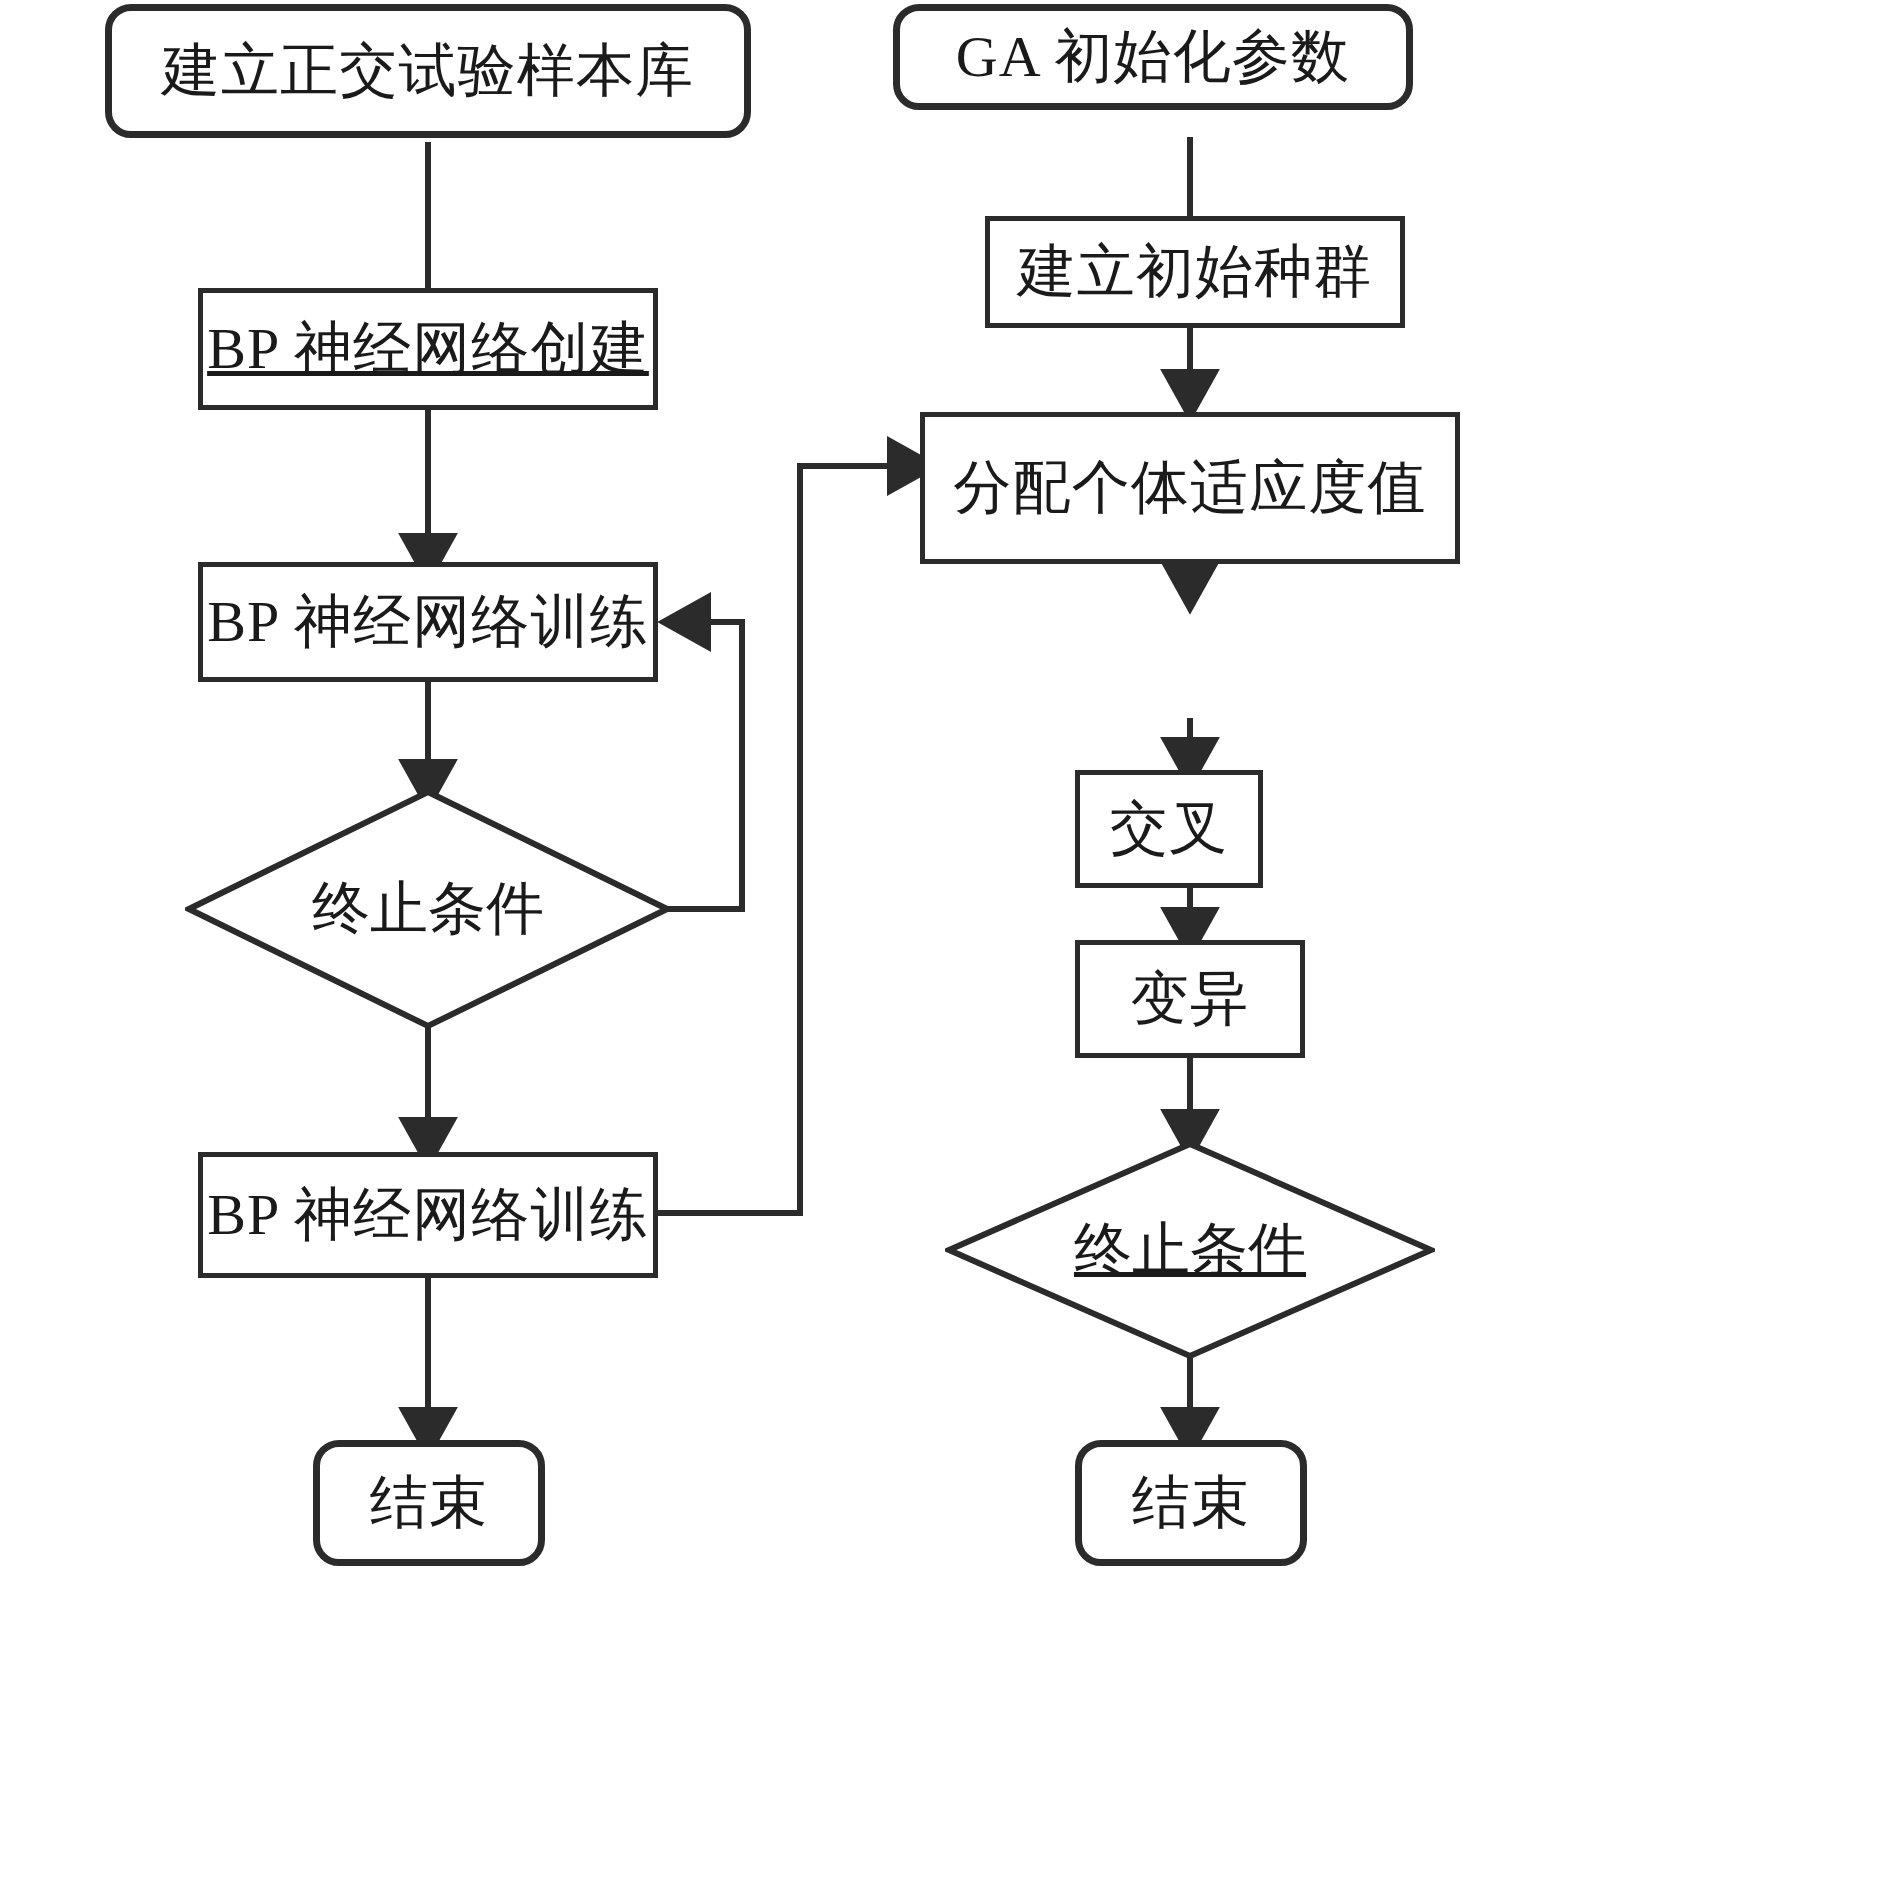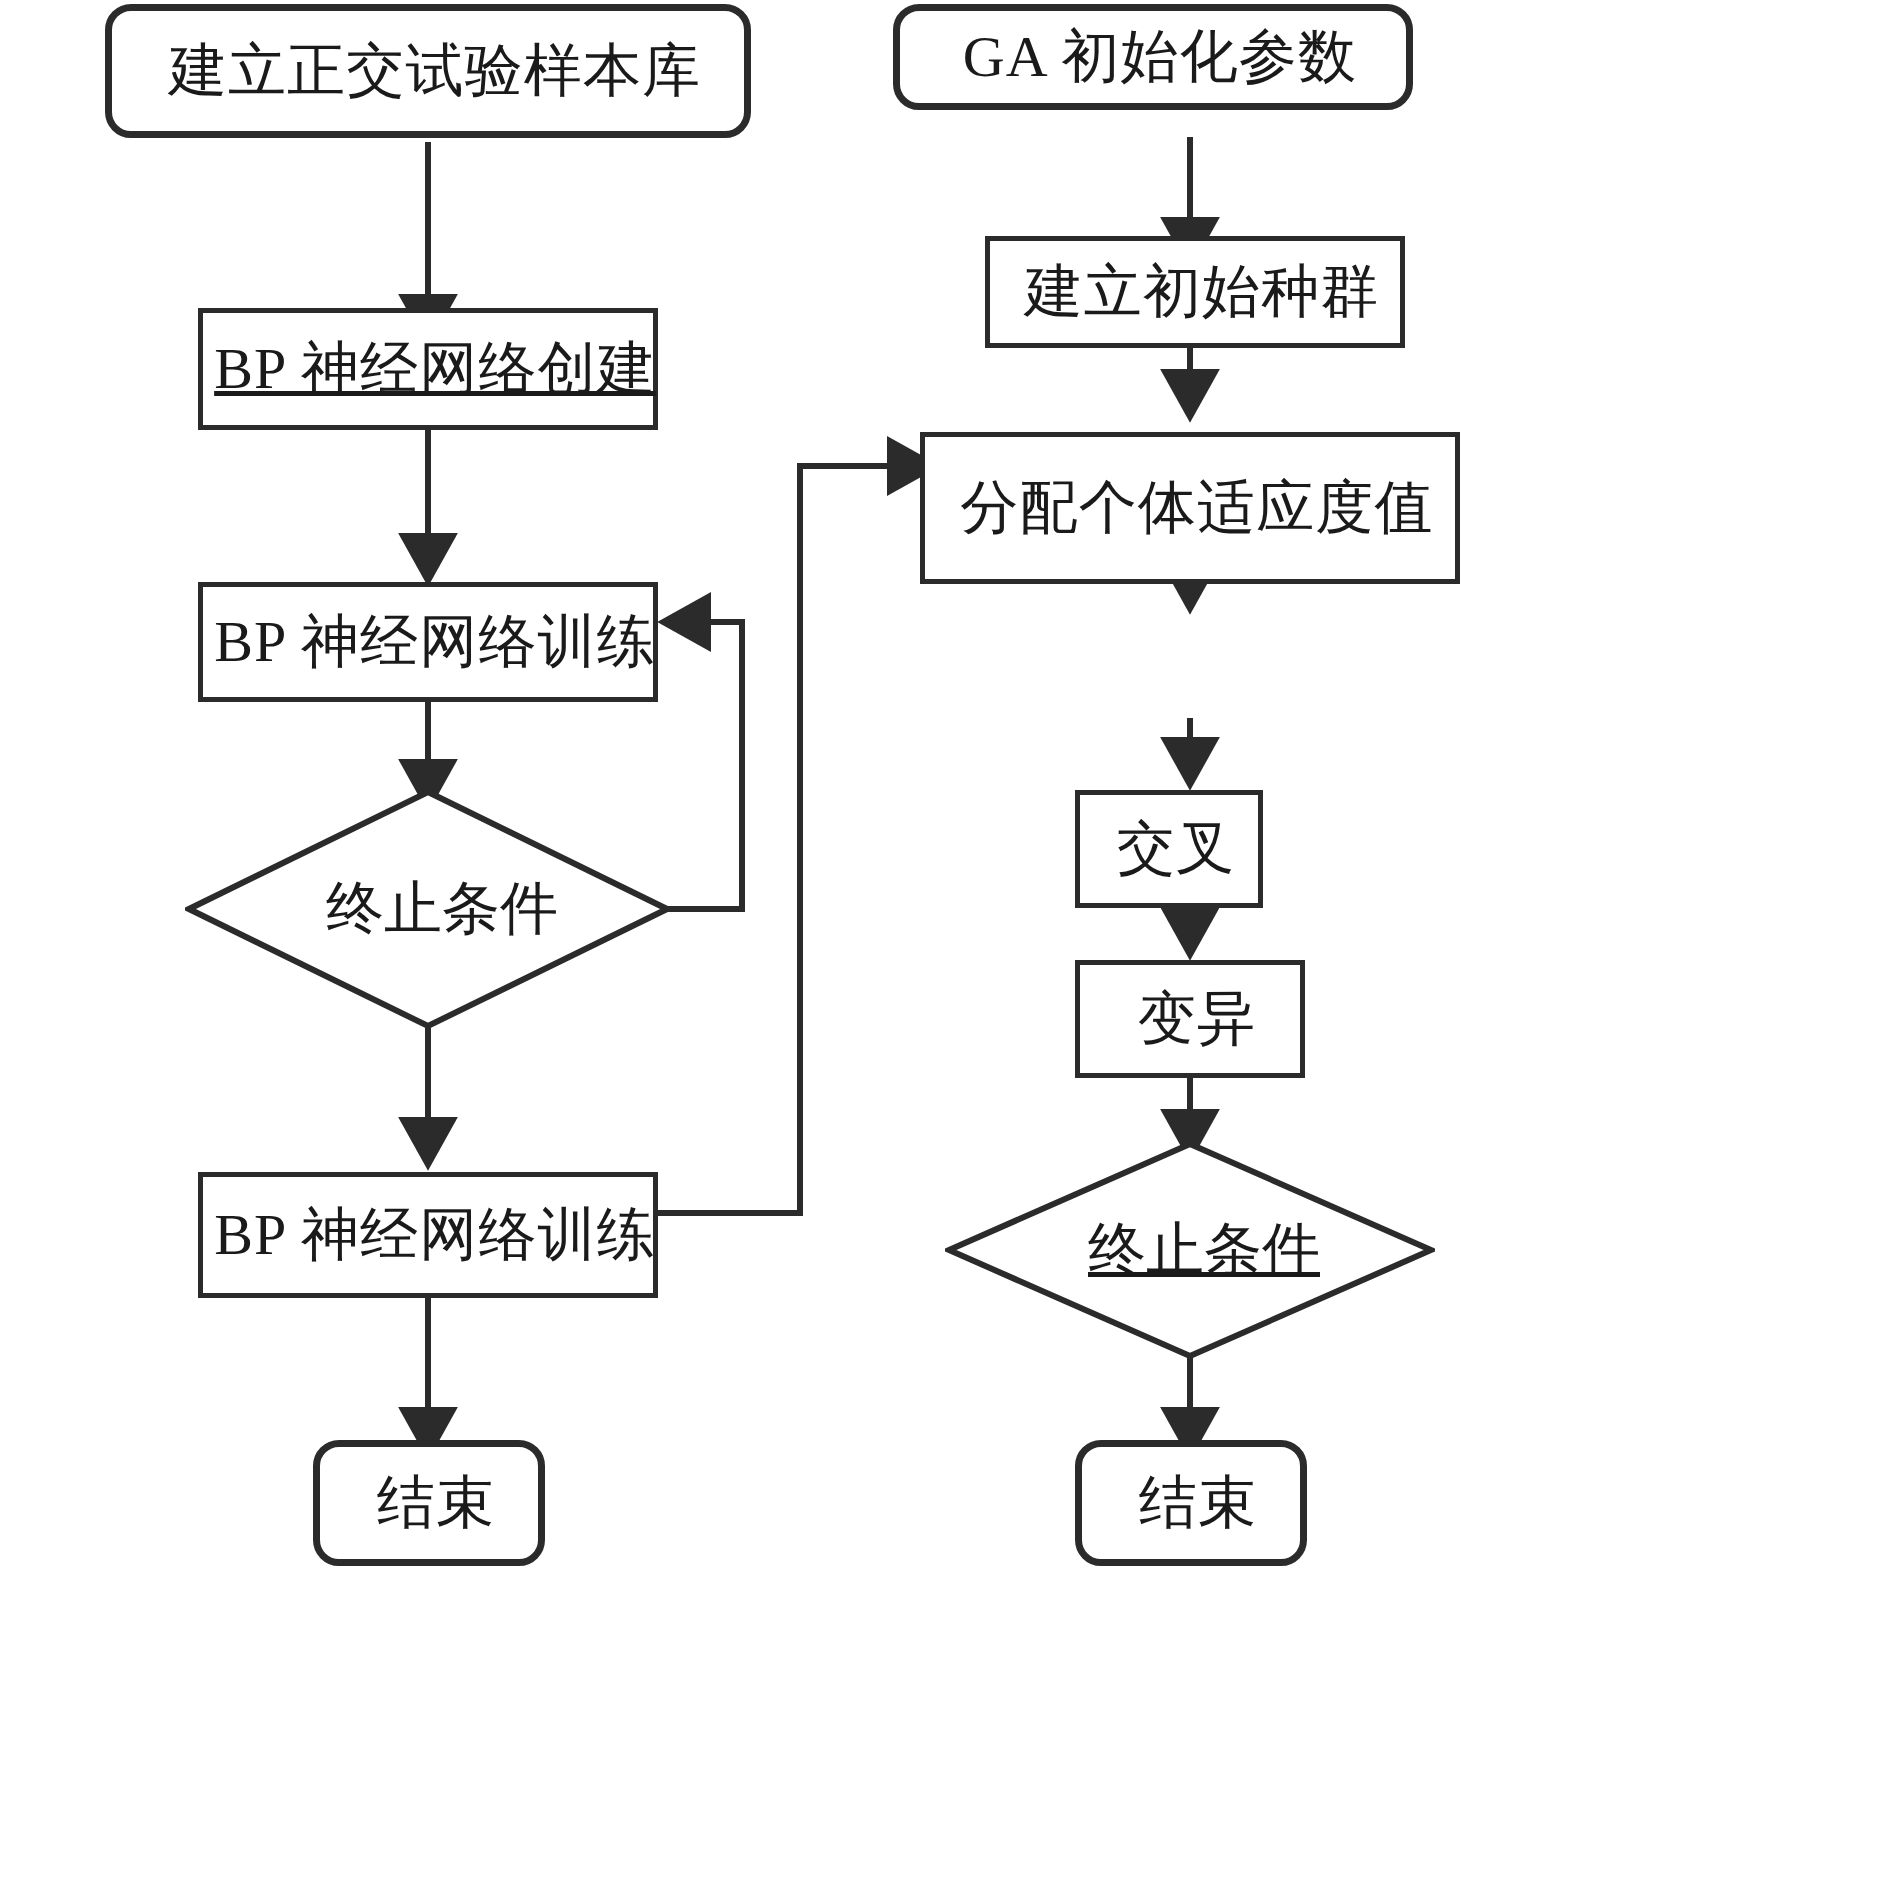--- a/index.html
+++ b/index.html
@@ -24,37 +24,36 @@
     justify-content:center;
     text-align:center;
     background:#ffffff;
     color:#1a1a1a;
     line-height:1.1;
     letter-spacing:0.02em;
     white-space:nowrap;
   }
   .rect{
     border:5px solid #2b2b2b;
-    margin-top:20px;
   }
   .terminal{
     border:7px solid #2b2b2b;
     border-radius:26px;
   }
   
   .diamond{
     position:absolute;
     display:flex;
     align-items:center;
     justify-content:center;
   }
   .diamond svg{position:absolute;left:0;top:0;}
   .diamond .dlabel{position:relative;z-index:2;white-space:nowrap;}
 
-  .t-60{font-size:58px;padding-left:14px;}
+  .t-60{font-size:58px;}
 
   
   #wires{position:absolute;left:0;top:0;width:1890px;height:1894px;}
   .wire{fill:none;stroke:#2b2b2b;stroke-width:6;}
   .arrowhead{fill:#2b2b2b;}
 </style>
 </head>
 <body>
 
 <div id="stage">

